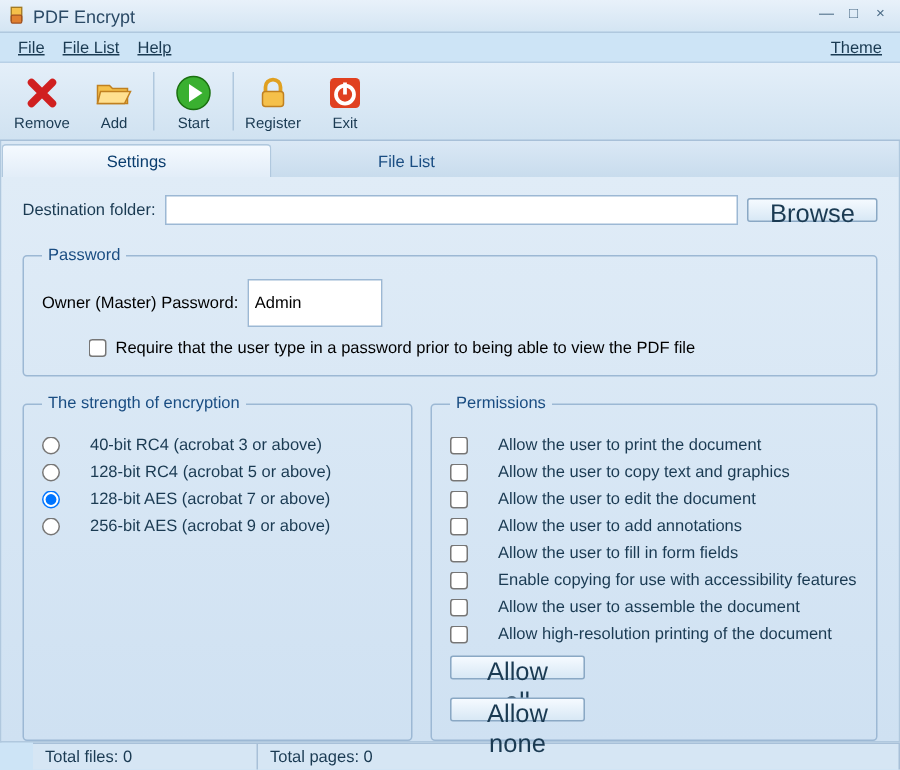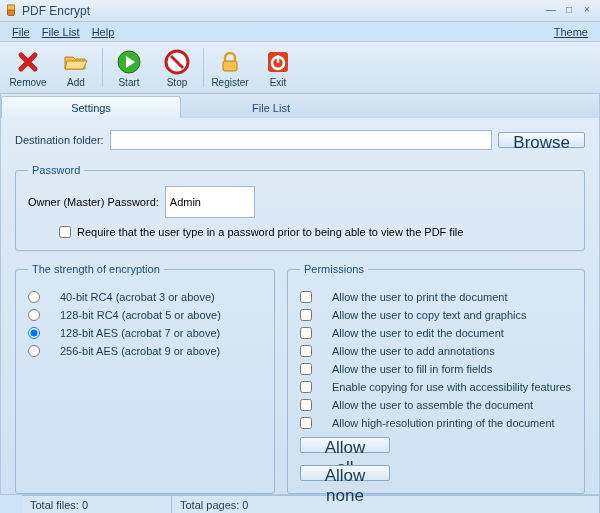--- a/index.html
+++ b/index.html
@@ -78,27 +78,20 @@
     <span class="tlabel">Add</span>
   </div>
   <div class="tool-sep"></div>
   <div class="tool-btn">
     <svg class="tool-icon" viewBox="0 0 26 26">
         <circle cx="13" cy="13" r="11" fill="#3ab030" stroke="#1a7010"></circle>
         <path d="M10 7 L19 13 L10 19 Z" fill="#fff"></path>
       </svg>
     <span class="tlabel">Start</span>
   </div>
-  <div class="tool-btn">
-    <svg class="tool-icon" viewBox="0 0 26 26">
-        <circle cx="13" cy="13" r="11" fill="#fff" stroke="#c02020" stroke-width="3"></circle>
-        <path d="M7 7 L19 19" stroke="#c02020" stroke-width="3"></path>
-      </svg>
-    <span class="tlabel">Stop</span>
-  </div>
   <div class="tool-sep"></div>
   <div class="tool-btn">
     <svg class="tool-icon" viewBox="0 0 26 26">
         <path d="M8 12 L8 9 A5 5 0 0 1 18 9 L18 12" fill="none" stroke="#e0a020" stroke-width="2.5"></path>
         <rect x="6" y="12" width="14" height="10" rx="2" fill="#f5c04a" stroke="#c08020"></rect>
       </svg>
     <span class="tlabel">Register</span>
   </div>
   <div class="tool-btn">
     <svg class="tool-icon" viewBox="0 0 26 26">

